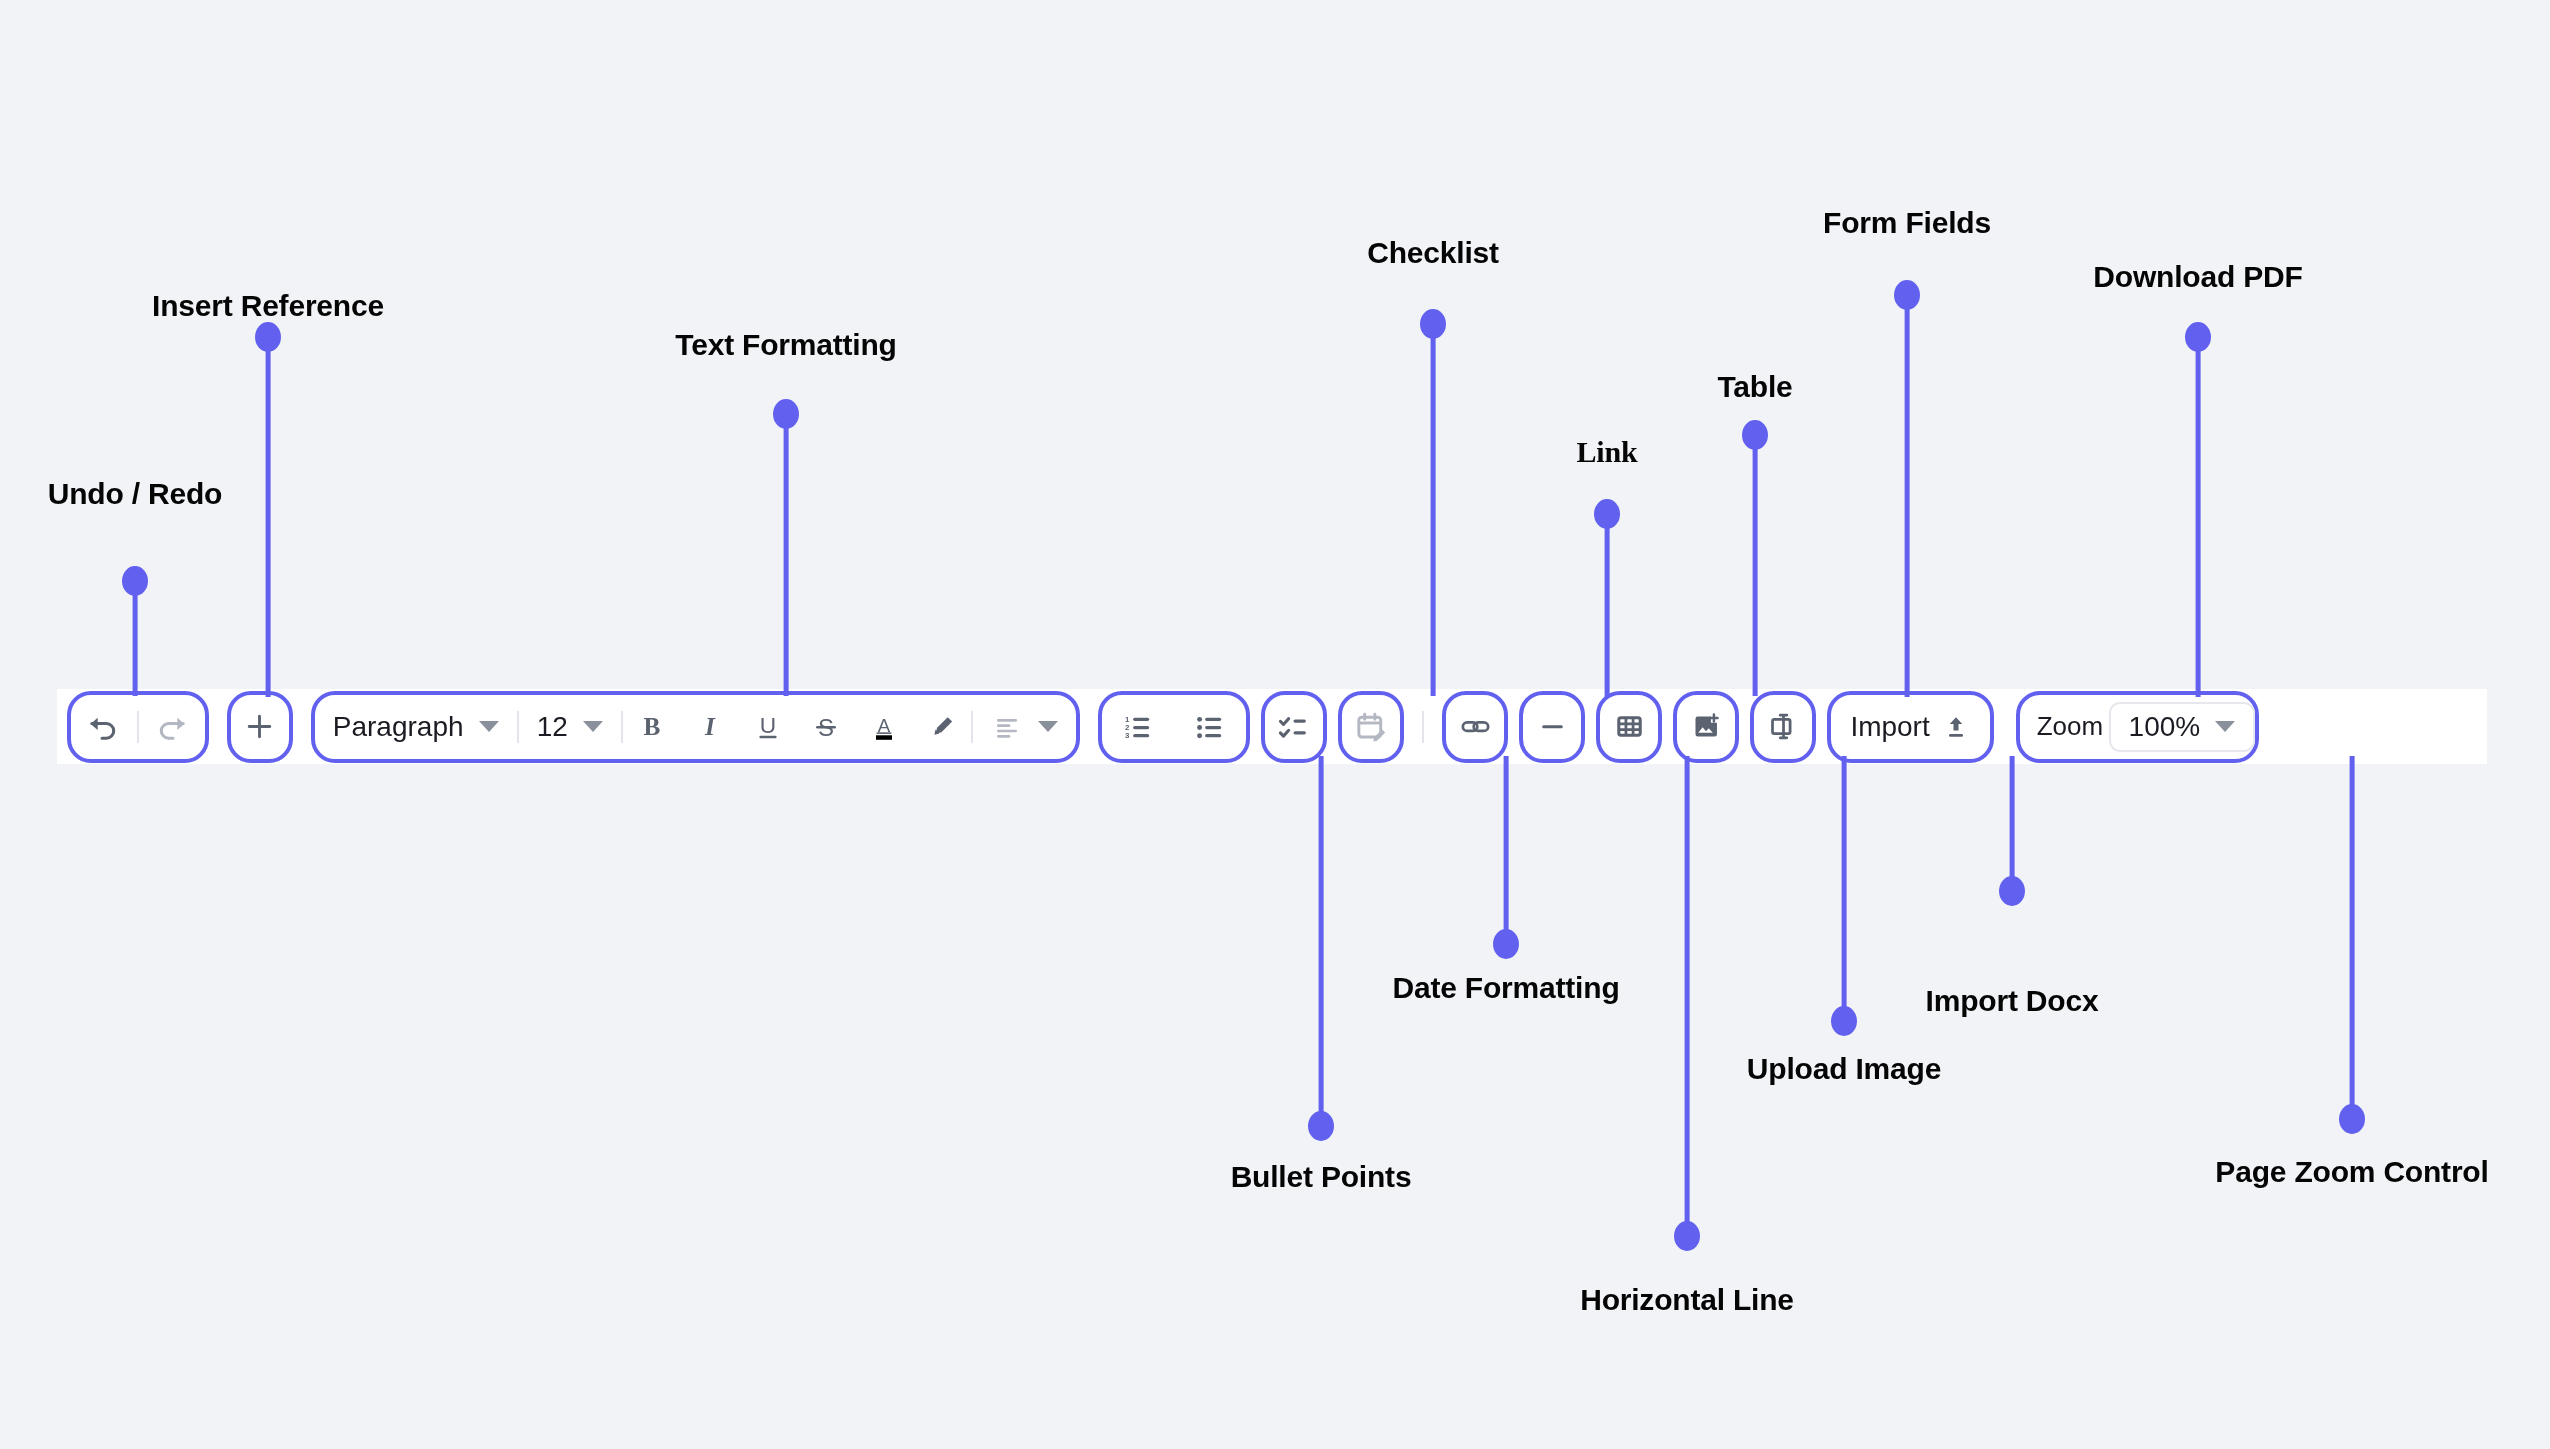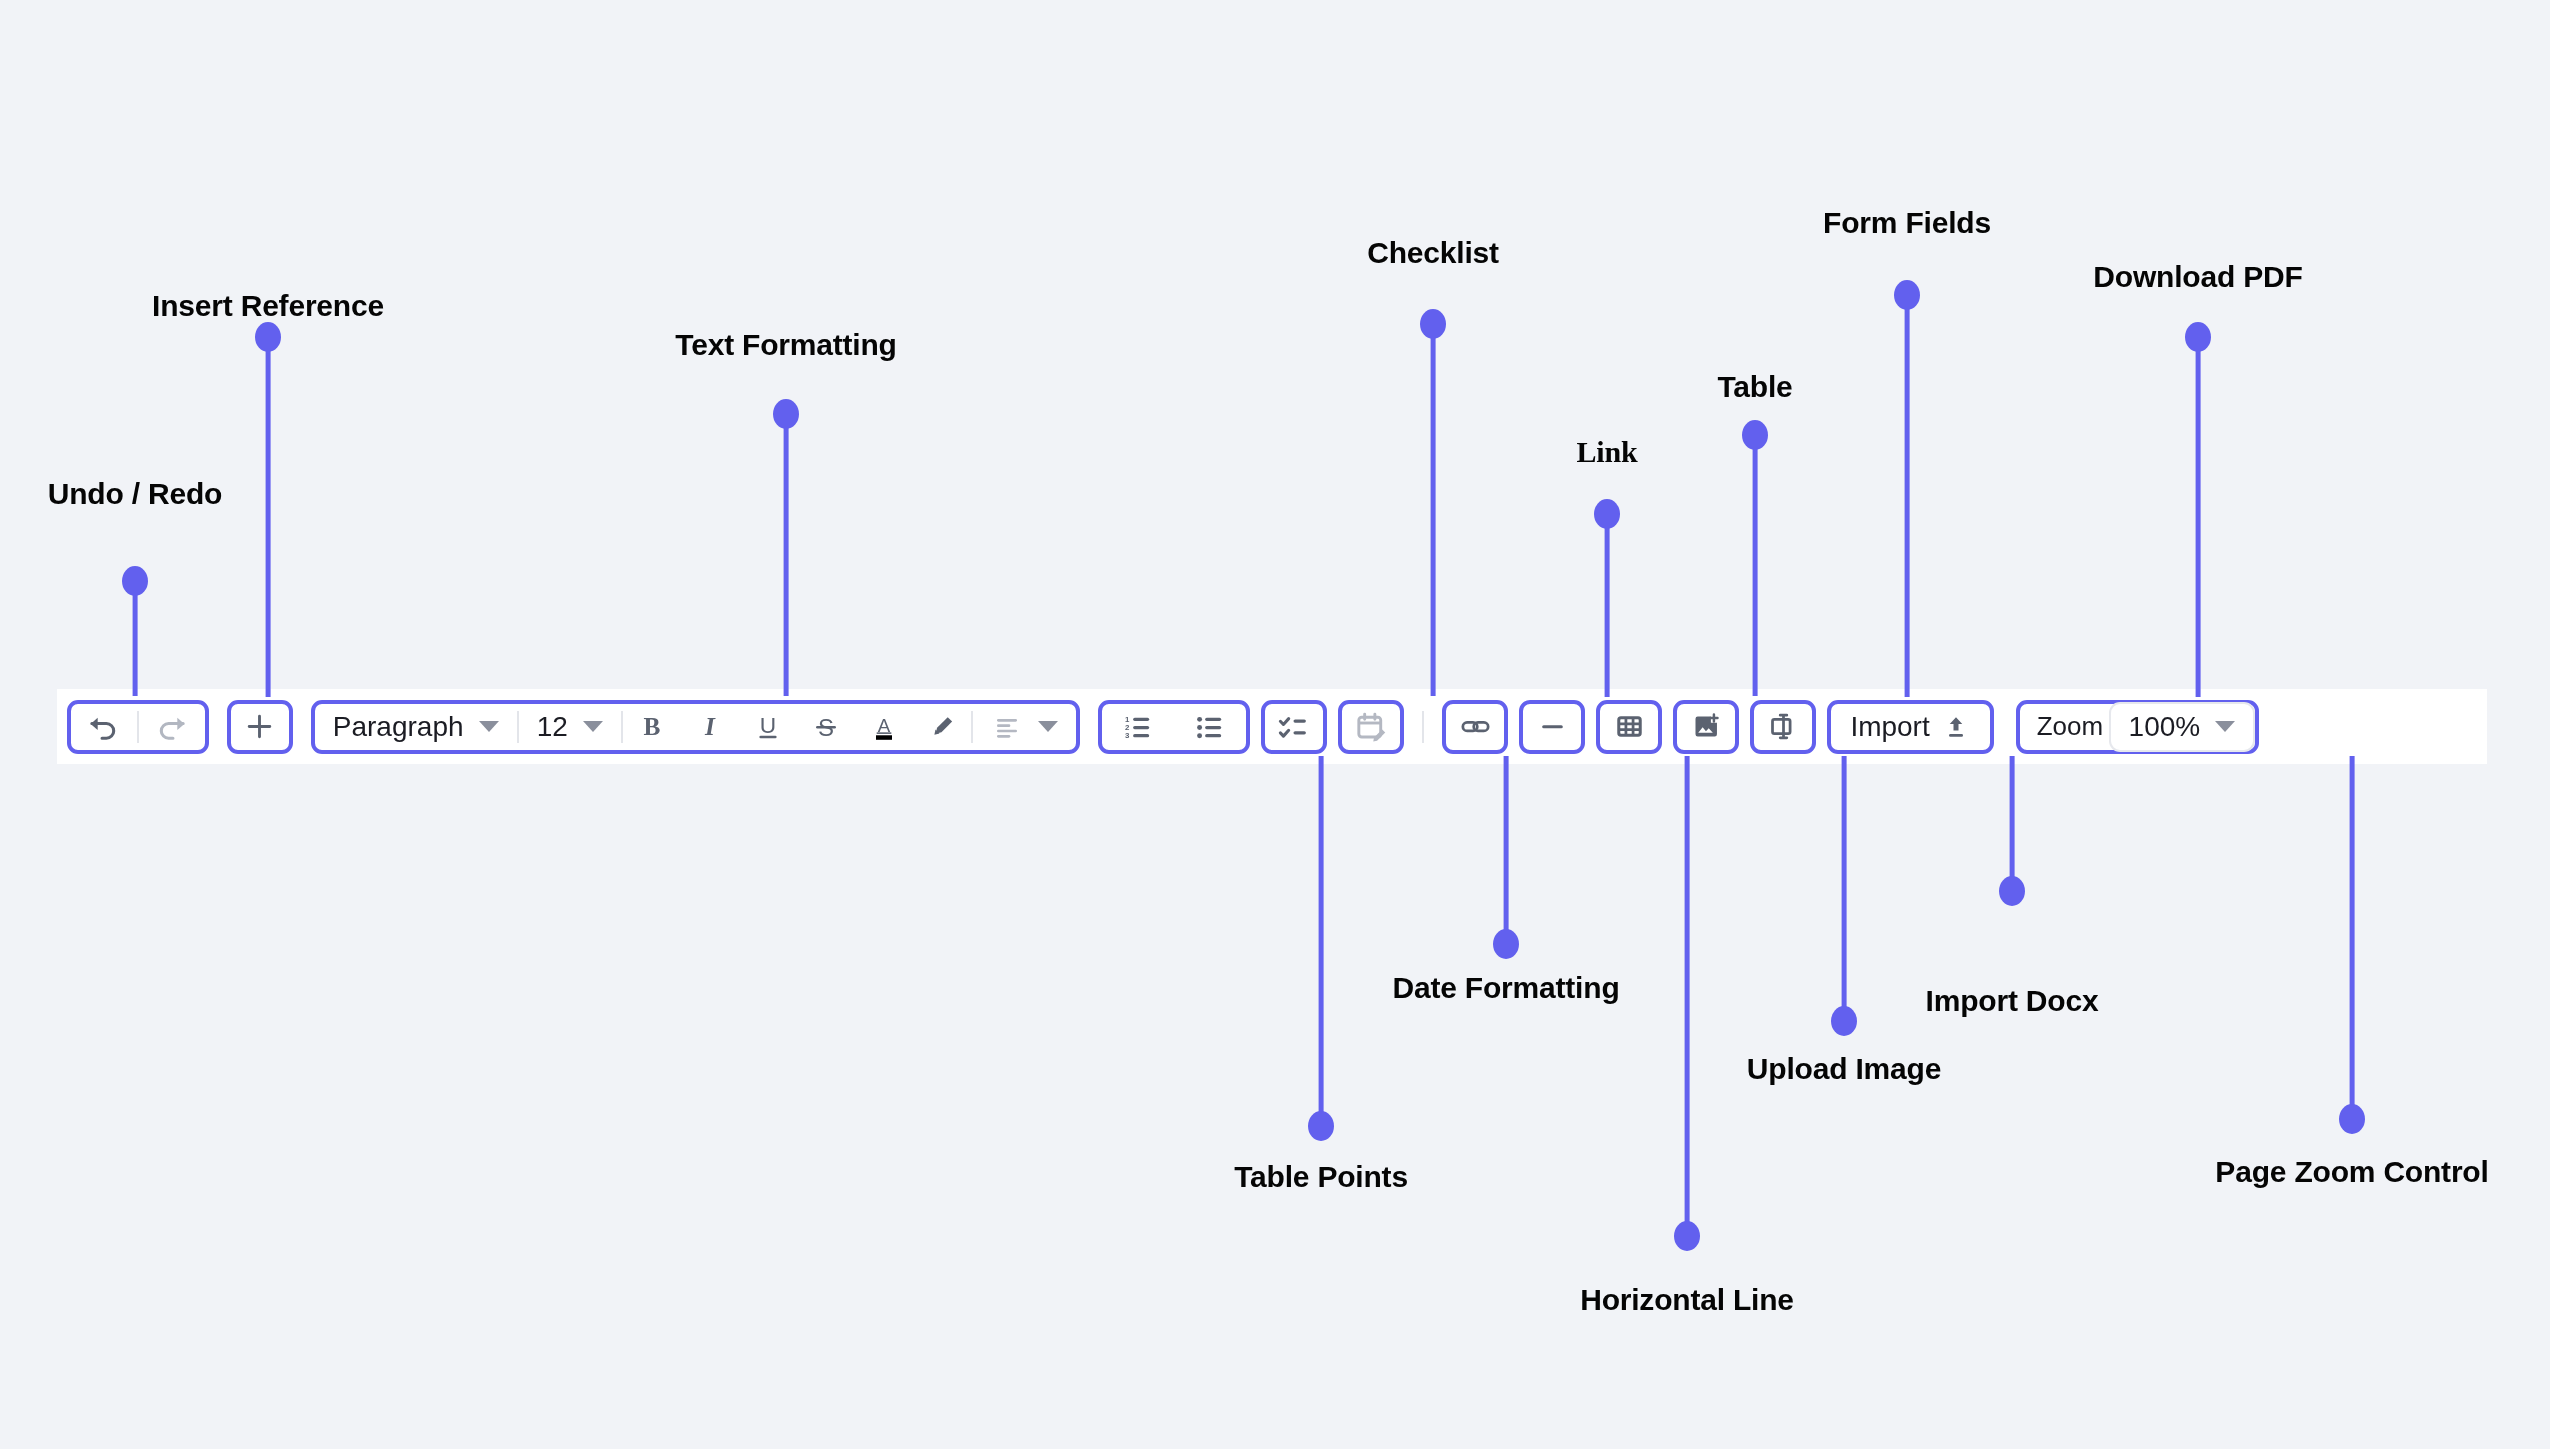--- a/index.html
+++ b/index.html
@@ -28,22 +28,22 @@
   }
 
   
   #toolbar {
     position: absolute; left: 57px; top: 689px;
     width: 2430px; height: 75px;
     background: #ffffff; display: flex; align-items: center;
   }
   .grp {
     position: relative; display: flex; align-items: center;
-    height: 54px; background: #fff;
-    border: 4.8px solid #6260ee; border-radius: 11px;
+    height: 72px; background: #fff;
+    border: 4.8px solid #6260ee; border-radius: 24px;
   }
   .sep-gap { width: 18px; height: 100%; }
   .vsep { width: 2.1px; height: 32px; background: #e3e5ea; flex: none; }
 
   .tbtn {
     display: flex; align-items: center; justify-content: center;
     height: 58px; min-width: 58px; padding: 0 4.1px;
     background: transparent; border: none;
   }
   .tbtn svg { display: block; }
@@ -341,21 +341,21 @@
         <div class="clabel" style="top: 206px;">Form Fields</div>
       </div>
       <div class="callout" style="left: 2198px; top: 0px; width: 0px; height: 1449px;">
         <div class="stem" style="top: 336px; height: 361px;"></div>
         <div class="dot" style="top: 322px;"></div>
         <div class="clabel" style="top: 260px;">Download PDF</div>
       </div>
       <div class="callout" style="left: 1321px; top: 0px; width: 0px; height: 1449px;">
         <div class="stem" style="top: 756px; height: 366px;"></div>
         <div class="dot" style="top: 1111px;"></div>
-        <div class="clabel" style="top: 1160px;">Table Points</div>
+        <div class="clabel" style="top: 1160px;">Bullet Points</div>
       </div>
       <div class="callout" style="left: 1506px; top: 0px; width: 0px; height: 1449px;">
         <div class="stem" style="top: 756px; height: 185px;"></div>
         <div class="dot" style="top: 929px;"></div>
         <div class="clabel" style="top: 971px;">Date Formatting</div>
       </div>
       <div class="callout" style="left: 1687px; top: 0px; width: 0px; height: 1449px;">
         <div class="stem" style="top: 756px; height: 477px;"></div>
         <div class="dot" style="top: 1221px;"></div>
         <div class="clabel" style="top: 1283px;">Horizontal Line</div>

